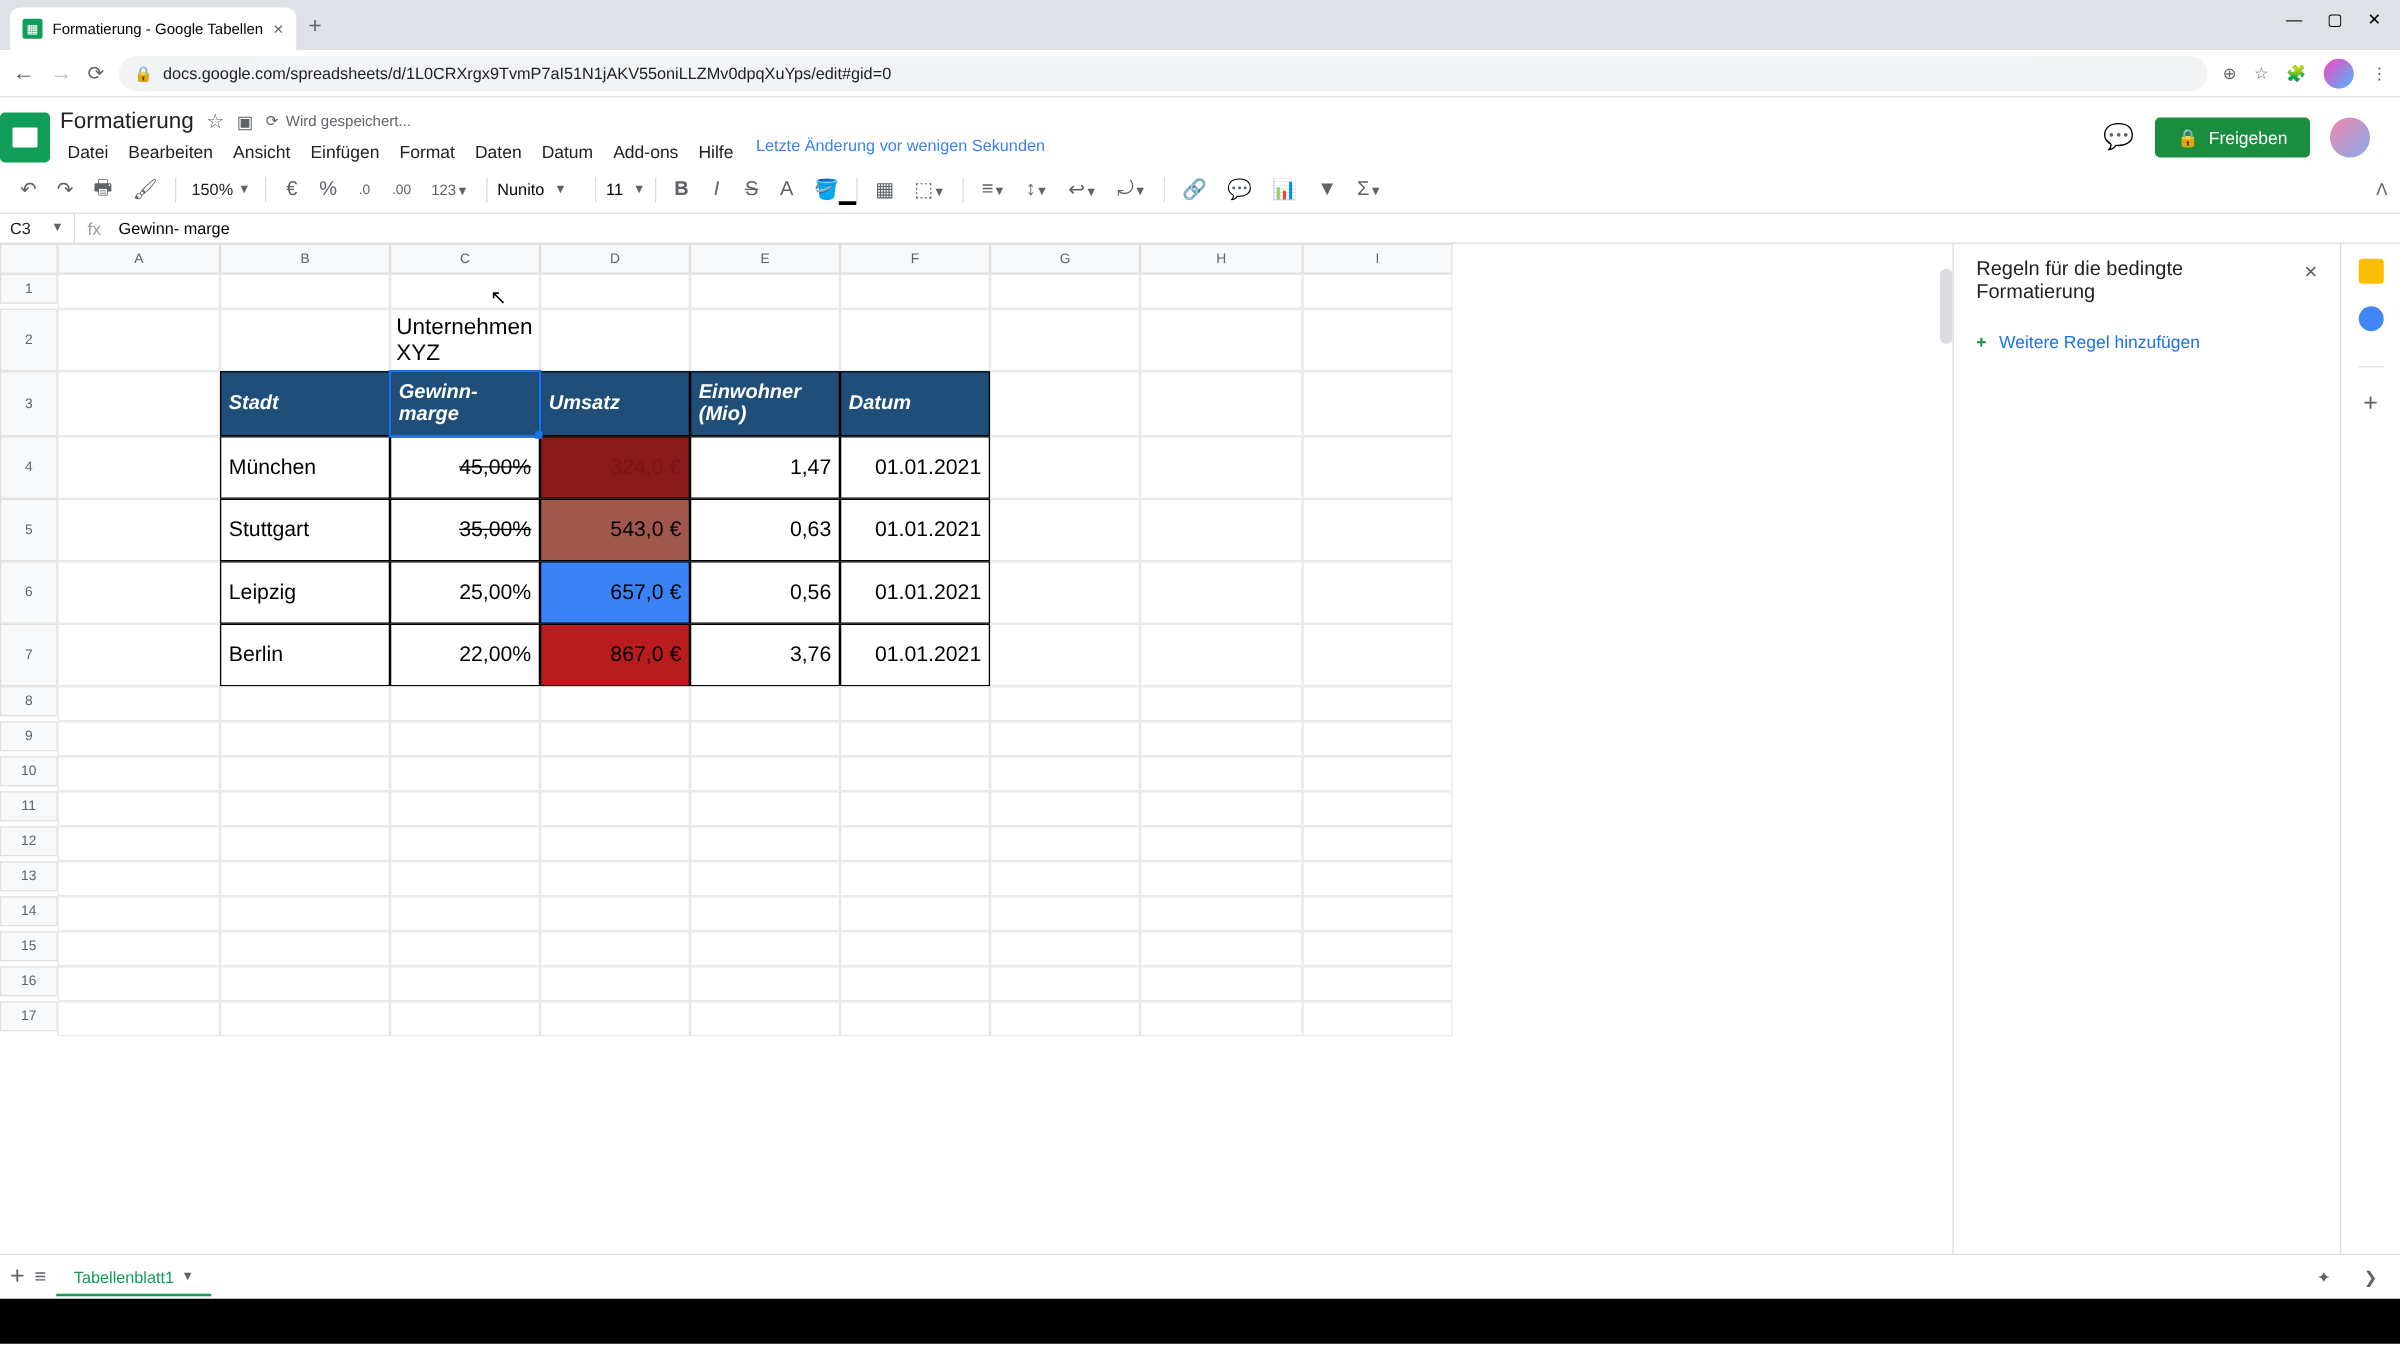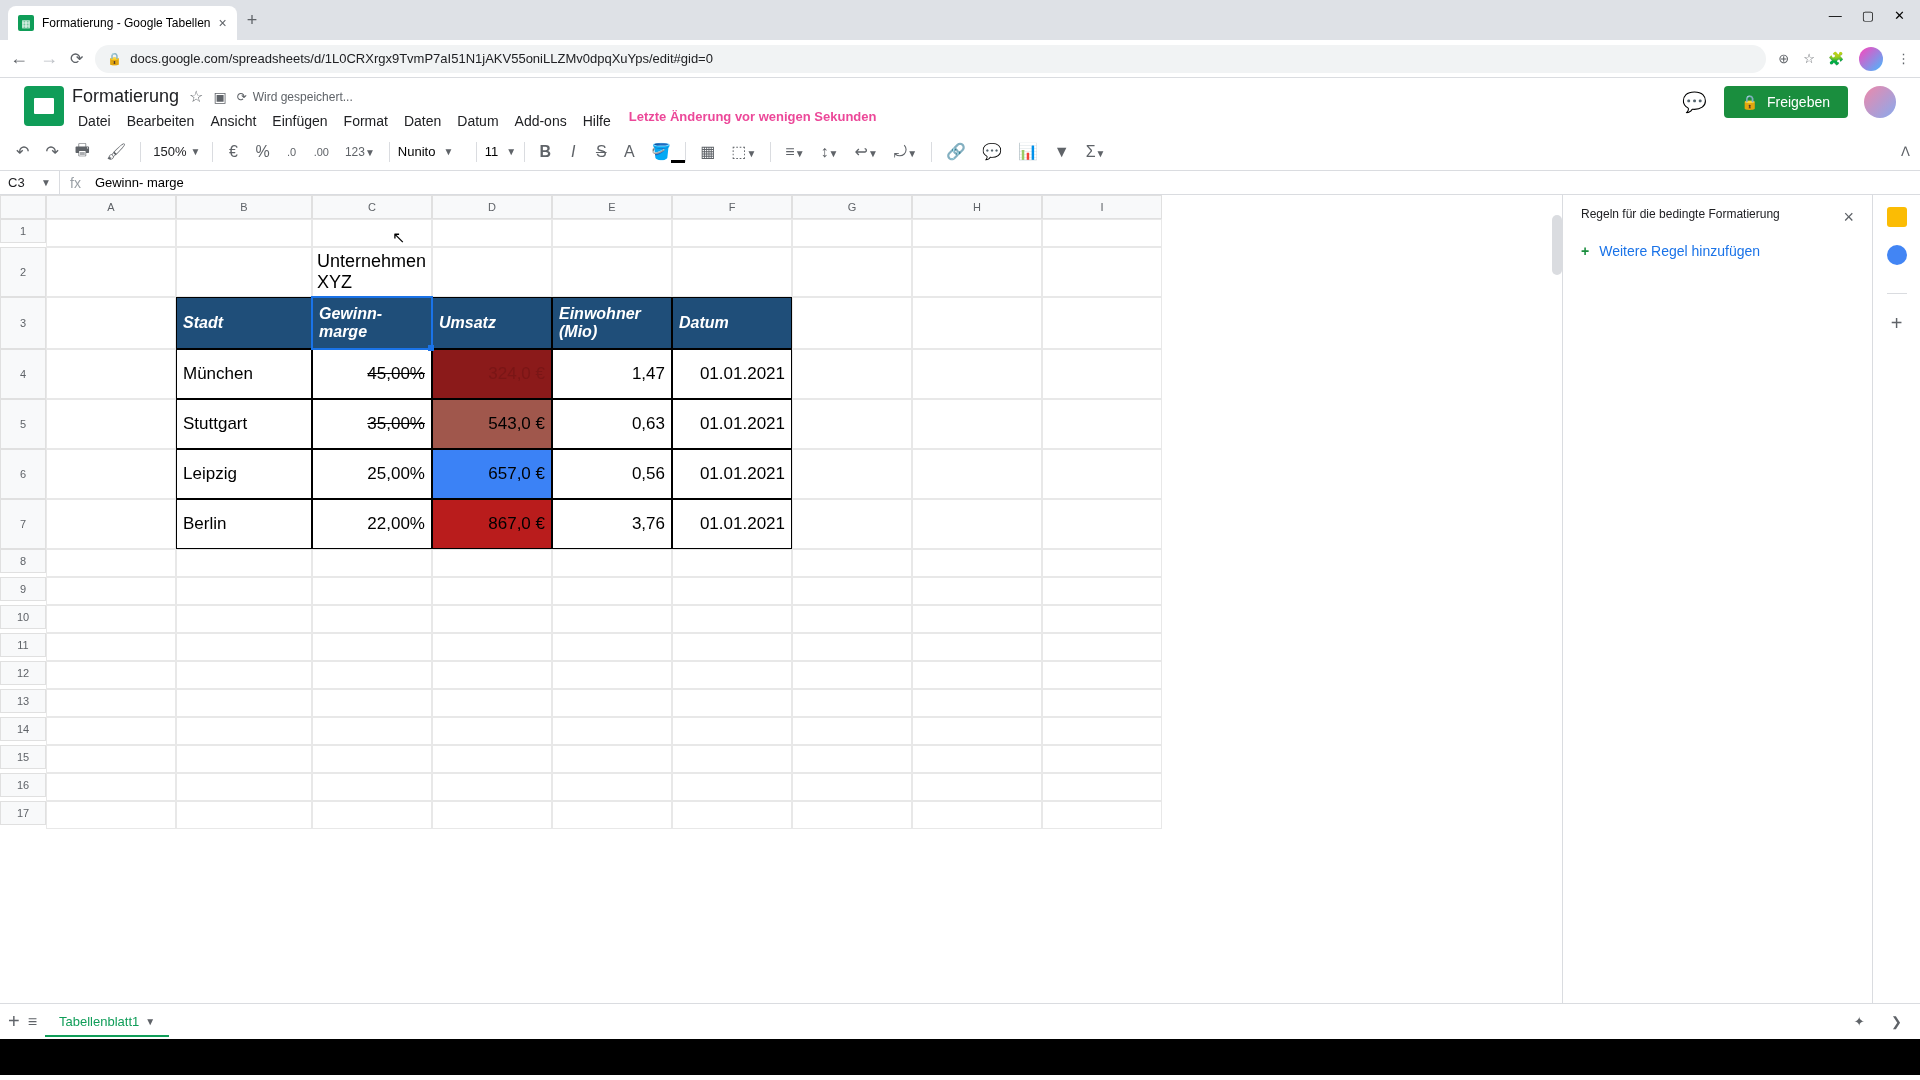--- a/index.html
+++ b/index.html
@@ -15,32 +15,32 @@
 .address-bar { background: #fff; height: 38px; display: flex; align-items: center; padding: 0 10px; gap: 12px; border-bottom: 1px solid #dadce0; }
 .nav-arrow { color: #5f6368; font-size: 18px; }
 .nav-arrow.disabled { color: #bdc1c6; }
 .reload { color: #5f6368; font-size: 16px; }
 .url-field { flex: 1; background: #f1f3f4; border-radius: 14px; height: 28px; display: flex; align-items: center; padding: 0 12px; gap: 8px; font-size: 13px; color: #202124; }
 .lock { color: #5f6368; font-size: 12px; }
 .addr-icons { display: flex; gap: 14px; align-items: center; color: #5f6368; }
 .avatar { width: 24px; height: 24px; border-radius: 50%; background: linear-gradient(135deg,#f4b,#4bf); }
 
 
-.app-header { display: flex; align-items: flex-start; padding: 8px 8px 0 24px; gap: 8px; }
+.app-header { display: flex; align-items: center; padding: 8px 8px 0 0; gap: 8px; }
 .sheets-logo { width: 40px; height: 40px; background: #0f9d58; border-radius: 4px; display: flex; align-items: center; justify-content: center; position: relative; }
 .sheets-logo::before { content: ""; width: 20px; height: 16px; background: #fff; border-radius: 1px; }
 .doc-area { flex: 1; }
 .doc-title-row { display: flex; align-items: center; gap: 10px; }
 .doc-title { font-size: 18px; color: #202124; }
 .star { color: #5f6368; font-size: 16px; }
 .move { color: #5f6368; font-size: 14px; }
 .save-status { color: #5f6368; font-size: 12px; display: flex; align-items: center; gap: 6px; }
 .menu-bar { display: flex; gap: 4px; margin-top: 2px; font-size: 14px; color: #202124; }
 .menu-item { padding: 4px 6px; cursor: pointer; }
-.last-edit { color: #ec4899; font-size: 13px; margin-left: 8px; font-weight: bold; }
+.last-edit { color: #3b82f6; font-size: 13px; margin-left: 8px; }
 .header-right { display: flex; align-items: center; gap: 16px; padding-right: 16px; }
 .comments-icon { color: #5f6368; font-size: 20px; }
 .share-btn { background: #1a8e3e; color: #fff; border-radius: 4px; padding: 8px 18px; font-size: 14px; display: flex; align-items: center; gap: 8px; cursor: pointer; }
 .profile { width: 32px; height: 32px; border-radius: 50%; background: linear-gradient(135deg,#e8a,#8ae); }
 
 
 .toolbar { display: flex; align-items: center; height: 38px; border-bottom: 1px solid #dadce0; padding: 0 10px; gap: 4px; position: relative; }
 .tb-btn { padding: 4px 6px; color: #5f6368; font-size: 16px; cursor: pointer; min-width: 24px; text-align: center; }
 .tb-sep { width: 1px; height: 20px; background: #dadce0; margin: 0 4px; }
 .zoom { font-size: 13px; color: #202124; padding: 0 4px; display: flex; align-items: center; gap: 4px; }
@@ -56,21 +56,21 @@
 
 .fx-row { display: flex; align-items: center; height: 24px; border-bottom: 1px solid #dadce0; }
 .name-box { width: 60px; padding: 0 8px; font-size: 13px; color: #202124; border-right: 1px solid #dadce0; display: flex; align-items: center; justify-content: space-between; height: 100%; }
 .fx-label { padding: 0 10px; color: #9aa0a6; font-size: 14px; }
 .fx-input { flex: 1; font-size: 13px; padding: 0 4px; }
 
 
 .main { display: flex; height: calc(100% - 40px - 38px - 60px - 38px - 24px - 36px - 36px); }
 .grid-wrap { flex: 1; overflow: hidden; position: relative; }
 .sidebar { width: 310px; border-left: 1px solid #dadce0; padding: 12px 18px; }
-.sidebar-title { font-size: 12px; color: #202124; }
+.sidebar-title { font-size: 16px; color: #202124; }
 .sidebar-close { float: right; color: #5f6368; font-size: 18px; cursor: pointer; }
 .add-rule { color: #1a73e8; font-size: 14px; margin-top: 22px; display: flex; align-items: center; gap: 10px; cursor: pointer; }
 .right-rail { width: 48px; border-left: 1px solid #dadce0; display: flex; flex-direction: column; align-items: center; padding-top: 12px; gap: 18px; }
 .rail-icon { width: 20px; height: 20px; border-radius: 3px; }
 
 
 .grid { display: grid; grid-template-columns: 46px 130px 136px 120px 120px 120px 120px 120px 130px 120px; }
 .hdr, .rhdr { background: #f8f9fa; border: 1px solid #e0e0e0; font-size: 11px; color: #5f6368; display: flex; align-items: center; justify-content: center; height: 24px; }
 .corner { background: #f8f9fa; border: 1px solid #e0e0e0; }
 .cell { border: 1px solid #e8e8e8; height: 28px; font-size: 14px; padding: 2px 4px; display: flex; align-items: center; }

